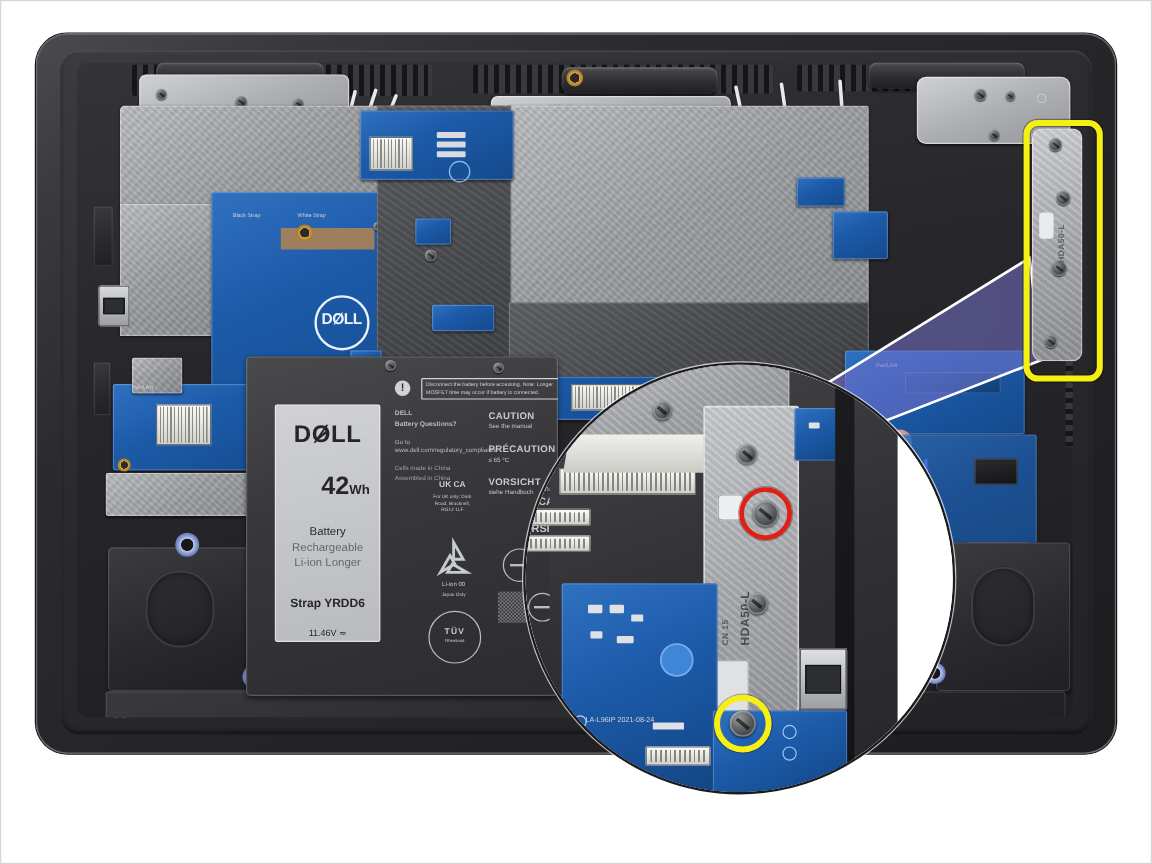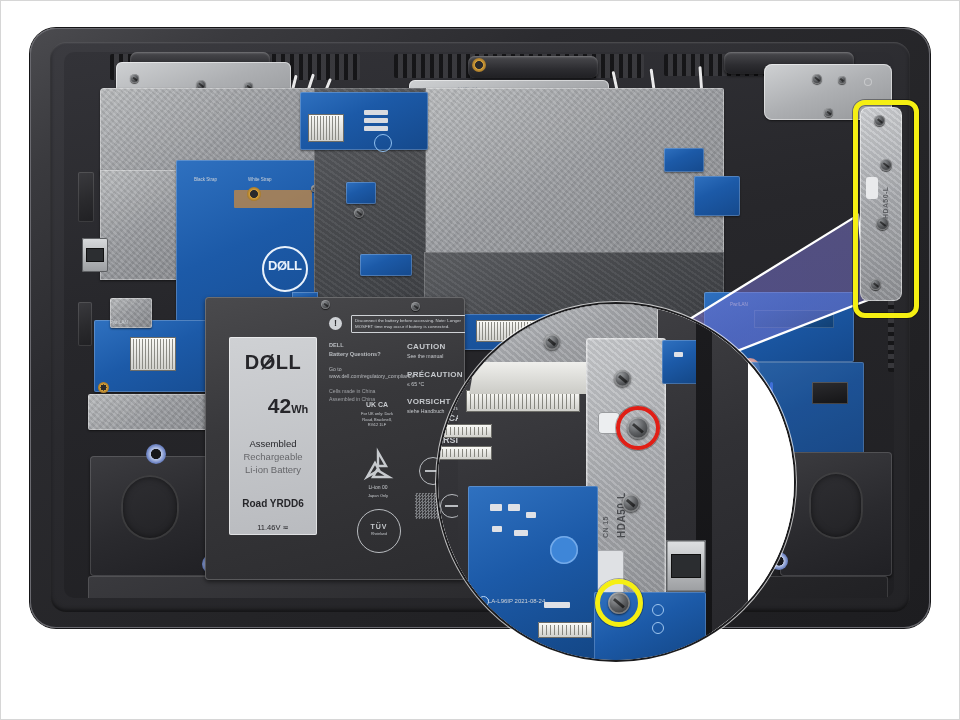--- a/index.html
+++ b/index.html
@@ -379,25 +379,25 @@
 
       </div>
     </div>
   </div>
 
   <div class="battery">
     <div class="bat-label">
       <div class="bat-dell">D<span class="oslash">Ø</span>LL</div>
       <div class="bat-wh"><span style="font-size:21px;">42</span><span>Wh</span></div>
       <div class="bat-std">
-        <div>Assembled</div>
+        <div>Battery</div>
         <div style="opacity:.6;">Rechargeable</div>
-        <div style="opacity:.6;">Li-ion Battery</div>
+        <div style="opacity:.6;">Li-ion Longer</div>
       </div>
-      <div class="bat-type">Road YRDD6</div>
+      <div class="bat-type">Strap YRDD6</div>
       <div class="bat-v"><span>11.46V</span> ≂</div>
     </div>
 
     <div class="bat-icon-warn" style="left:124px;top:20px;">!</div>
     <div class="bat-warnbox" style="left:146px;top:18px;width:110px;">Disconnect the battery before accessing. Note: Longer MOSFET time may occur if battery is connected.</div>
 
     <div class="bat-col" style="left:124px;top:44px;width:64px;">
       <b>DELL</b><br>
       <b>Battery Questions?</b><br><br>
       <span>Go to www.dell.com/regulatory_compliance</span><br><br>

